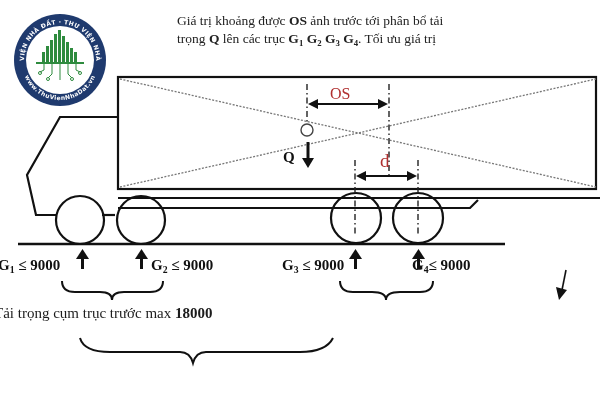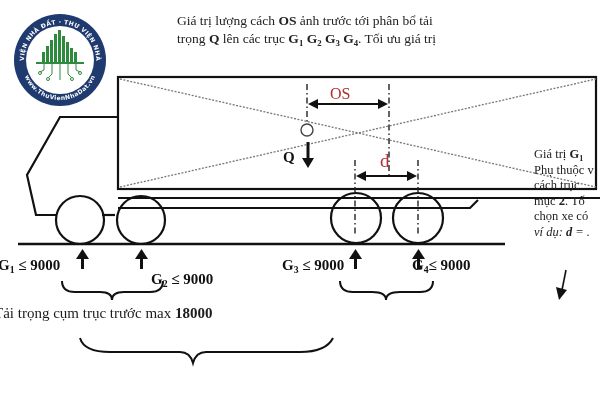--- a/index.html
+++ b/index.html
@@ -126,49 +126,41 @@
       <path d="M80 338 Q84 352 110 352 H180 Q190 352 193 363 Q196 352 206 352 H300 Q326 352 333 338"></path>
     </g>
 
     <g>
       <line x1="566" y1="270" x2="562" y2="290" stroke="#111" stroke-width="1.6"></line>
       <polygon points="556,287 567,290 559,300" fill="#111"></polygon>
     </g>
   </svg>
 
   <div class="t note" style="left:177px;top:12px;">
-    <span>Giá trị lượng cách </span><span class="b">OS</span><span> ảnh trước tới phân bổ tải</span>
+    <span>Giá trị khoảng được </span><span class="b">OS</span><span> ảnh trước tới phân bổ tải</span>
   </div>
   <div class="t note" style="left:177px;top:30px;">
     <span>trọng </span><span class="b">Q</span><span> lên các trục </span><span class="b"><span>G</span><sub>1</sub> <span>G</span><sub>2</sub> <span>G</span><sub>3</sub> <span>G</span><sub>4</sub></span><span>. Tối ưu giá trị</span>
   </div>
 
   <div class="t red" style="left:330px;top:86px;">OS</div>
   <div class="t red" style="left:380px;top:151px;font-size:19px;">d</div>
   <div class="t lbl" style="left:283px;top:150px;">Q</div>
 
   <div class="t lbl" style="left:-2px;top:258px;">
     <span>G</span><sub>1</sub> <span>≤ 9000</span>
   </div>
-  <div class="t lbl" style="left:151px;top:258px;margin-top:14px;">
+  <div class="t lbl" style="left:151px;top:258px;">
     <span>G</span><sub>2</sub> <span>≤ 9000</span>
   </div>
   <div class="t lbl" style="left:282px;top:258px;">
     <span>G</span><sub>3</sub> <span>≤ 9000</span>
   </div>
   <div class="t lbl" style="left:412px;top:258px;">
     <span>G</span><sub>4</sub><span>≤ 9000</span>
   </div>
 
   <div class="t cap" style="left:-6px;top:306px;">
     <span>Tải trọng cụm trục trước max </span><span class="b">18000</span>
   </div>
 
 
-  <div class="t side" style="left:534px;top:147px;">
-    <div><span>Giá trị </span><span class="b">G</span><sub class="b">1</sub></div>
-    <div>Phụ thuộc v</div>
-    <div>cách  trục</div>
-    <div><span>mục </span><span class="b">2</span><span>. Tố</span></div>
-    <div>chọn xe có</div>
-    <div style="font-style:italic;"><span>ví dụ: </span><span class="b">d</span><span> = .</span></div>
-  </div>
 </div>
 
 </body></html>

